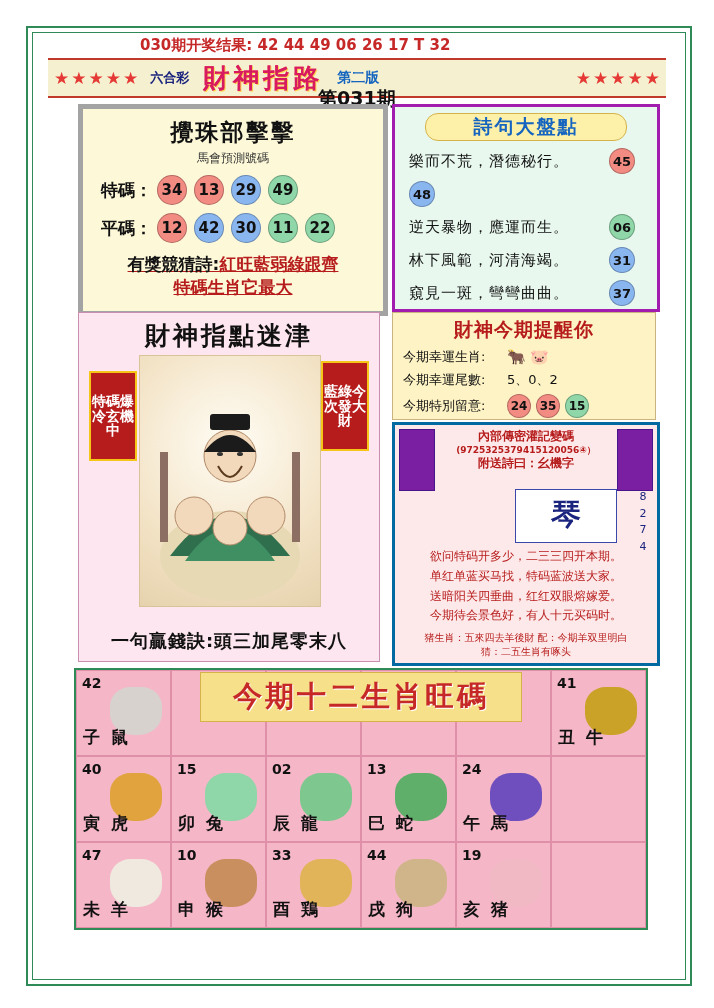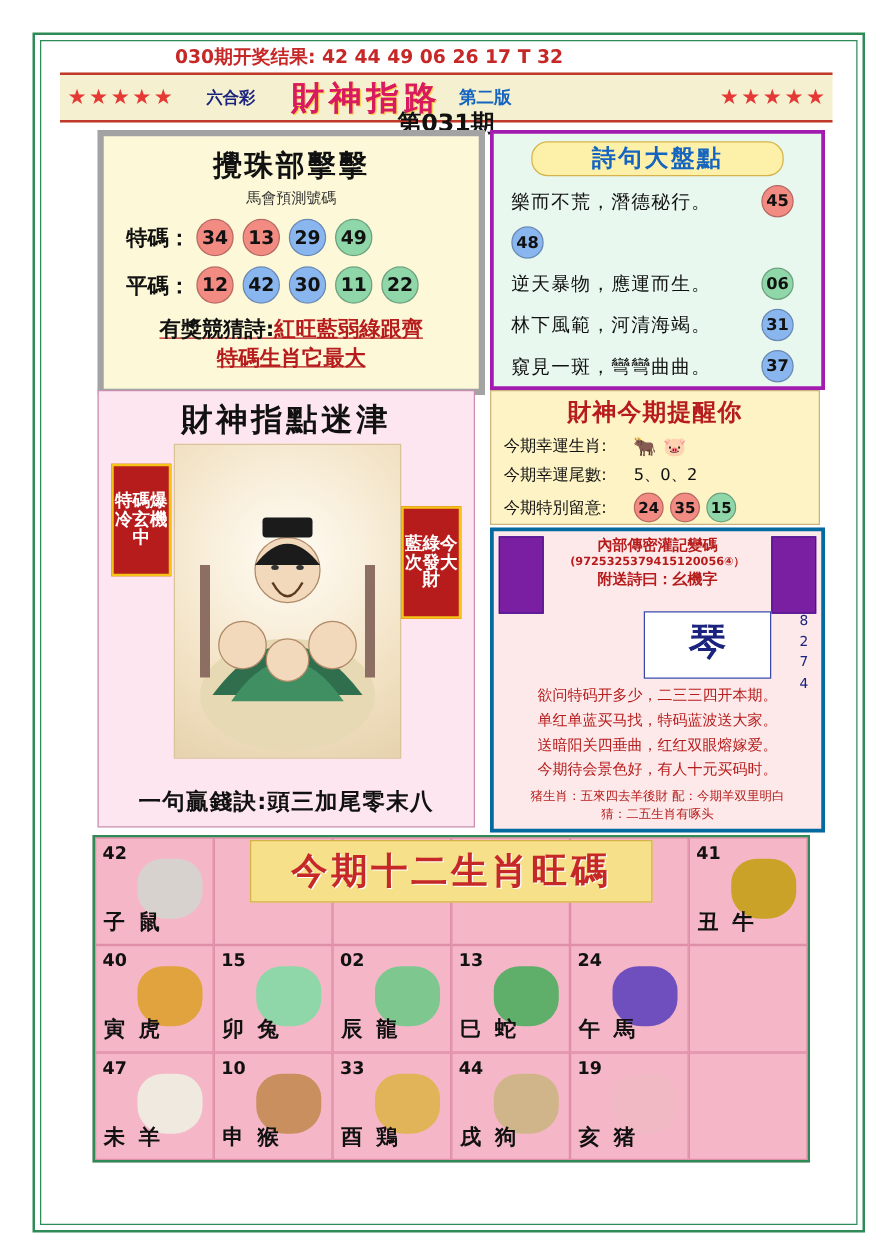--- a/index.html
+++ b/index.html
@@ -34,21 +34,21 @@
   .masthead{
     position:absolute;left:48px;top:58px;width:618px;height:36px;
     background:#f5f0cf;
     border-top:2px solid #c0392b;border-bottom:2px solid #c0392b;
     display:flex;align-items:center;
   }
   .stars{display:flex;gap:2px;padding:0 6px;}
   .star{color:#e53935;font-size:17px;line-height:17px;}
   .mast-liuhe{
     font-family:Liberation Sans, sans-serif;
-    font-size:13px;color:#1a237e;font-weight:bold;margin:0 21px;
+    font-size:13px;color:#1a237e;font-weight:bold;margin:0 6px;
   }
   .mast-title{
     font-size:26px;font-weight:bold;
     background:linear-gradient(180deg,#ff1744 0%,#c2185b 100%);
     -webkit-background-clip:text;background-clip:text;color:#d81b60;
     letter-spacing:4px;text-shadow:1px 1px 0 #ffd54f;
     margin:0 8px;
   }
   .mast-edition{
     font-size:14px;color:#1565c0;font-weight:bold;margin:0 6px;
@@ -118,21 +118,21 @@
     border:1px solid #d9c49a;
   }
   .banner{
     position:absolute;width:44px;
     background:#b71c1c;border:2px solid #f5c518;
     color:#ffffff;font-size:14px;font-weight:bold;
     text-align:center;line-height:1.05;padding:21px 0;
     letter-spacing:0px;
   }
   .banner.left{left:10px;top:58px;}
-  .banner.right{right:10px;top:48px;margin-top:44px;}
+  .banner.right{right:10px;top:48px;}
   .god-foot{
     position:absolute;left:0;bottom:8px;width:100%;text-align:center;
     font-size:18px;font-weight:bold;color:#111;letter-spacing:1px;
   }
   
   .box-remind{
     position:absolute;left:392px;top:312px;width:262px;height:106px;
     background:#fdf3c4;border:1px solid #c9b37e;
   }
   .rm-title{

